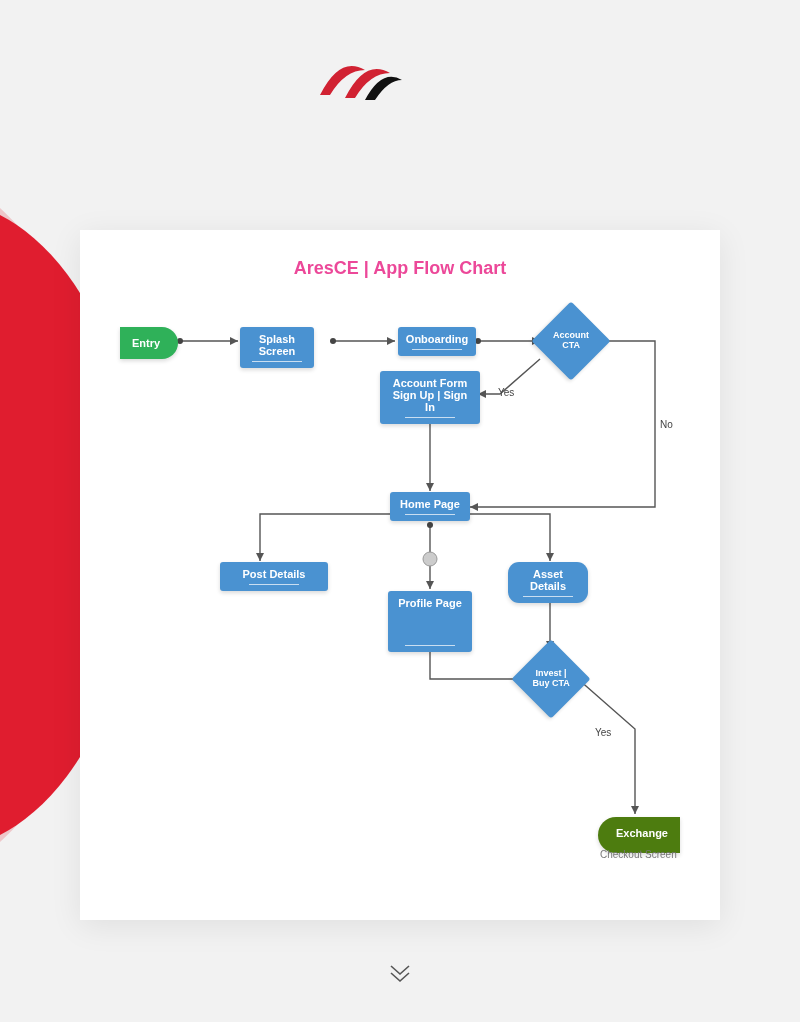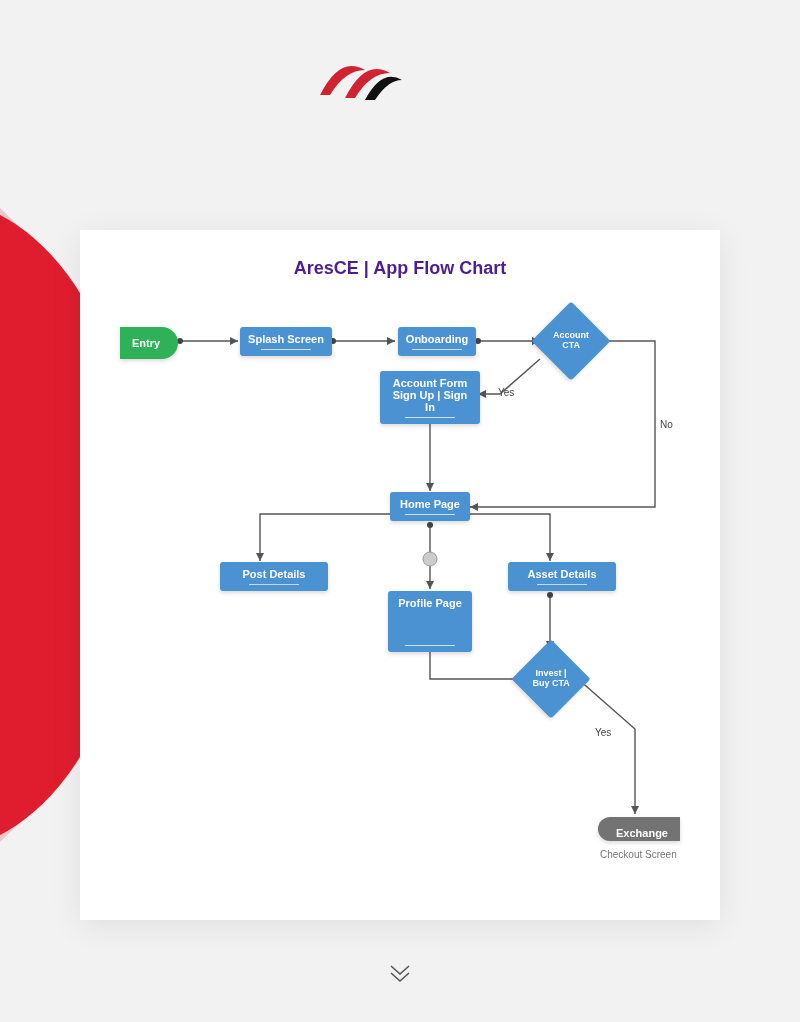--- a/index.html
+++ b/index.html
@@ -60,21 +60,21 @@
   width: 640px;
   height: 690px;
   background: #fff;
   box-shadow: 0 6px 30px rgba(0,0,0,0.08);
   z-index: 2;
 }
 .chart-title {
   text-align: center;
   font-weight: 700;
   font-size: 18px;
-  color: #4c1d95;
+  color: #ec4899;
   margin-top: 28px;
 }
 .canvas {
   position: relative;
   width: 640px;
   height: 640px;
 }
 .node {
   position: absolute;
   background: #4a92d1;
@@ -108,23 +108,23 @@
   display: flex;
   align-items: center;
   justify-content: center;
 }
 .diamond span {
   transform: rotate(-45deg);
   font-size: 9px;
   line-height: 1.1;
 }
 .exchange {
-  background: #737373;
+  background: #4d7c0f;
   border-radius: 20px 0 0 20px;
-  padding: 10px 12px 2px 18px;
+  padding: 10px 12px 14px 18px;
 }
 .caption {
   position: absolute;
   color: #777;
   font-size: 10px;
 }
 .label {
   position: absolute;
   color: #444;
   font-size: 10px;
@@ -197,21 +197,21 @@
       <path class="connector" d="M470 318 L470 370" marker-end="url(#ah)"></path>
       <circle class="port" cx="470" cy="316" r="3"></circle>
 
       <path class="connector" d="M498 400 L555 450 L555 535" marker-end="url(#ah)"></path>
     </svg>
 
     <div class="node entry" style="left:40px;top:48px;">
       <span>Entry</span>
     </div>
 
-    <div class="node" style="left:160px;top:48px;width:92px;">
+    <div class="node" style="left:160px;top:48px;width:74px;">
       <span>Splash Screen</span>
       <div class="underline"></div>
     </div>
 
     <div class="node" style="left:318px;top:48px;width:78px;">
       <span>Onboarding</span>
       <div class="underline"></div>
     </div>
 
     <div class="node diamond" style="left:463px;top:34px;">
@@ -231,21 +231,21 @@
     <div class="node" style="left:140px;top:283px;width:108px;">
       <span>Post Details</span>
       <div class="underline"></div>
     </div>
 
     <div class="node" style="left:308px;top:312px;width:84px;gap:32px;">
       <span>Profile Page</span>
       <div class="underline"></div>
     </div>
 
-    <div class="node" style="left:428px;top:283px;width:108px;">
+    <div class="node" style="left:428px;top:283px;width:80px;border-radius:11px;">
       <span>Asset Details</span>
       <div class="underline"></div>
     </div>
 
     <div class="node diamond" style="left:443px;top:372px;">
       <span>Invest | Buy CTA</span>
     </div>
 
     <div class="node exchange" style="left:518px;top:538px;">
       <span>Exchange</span>

